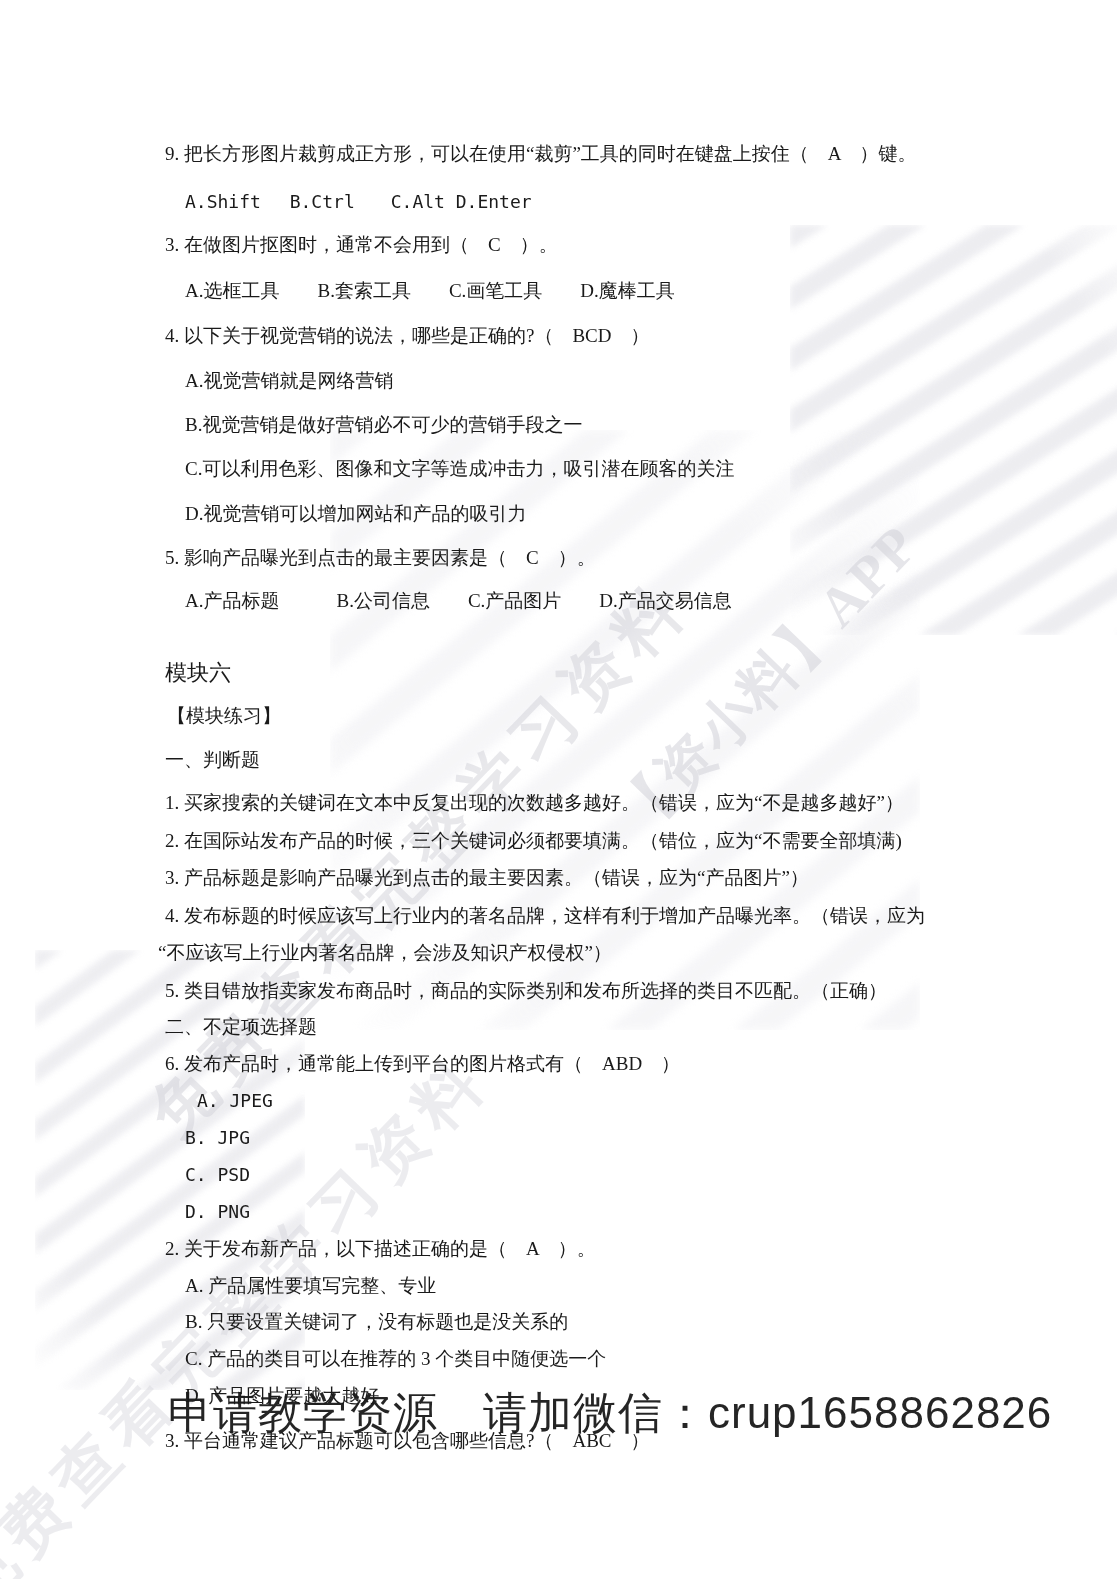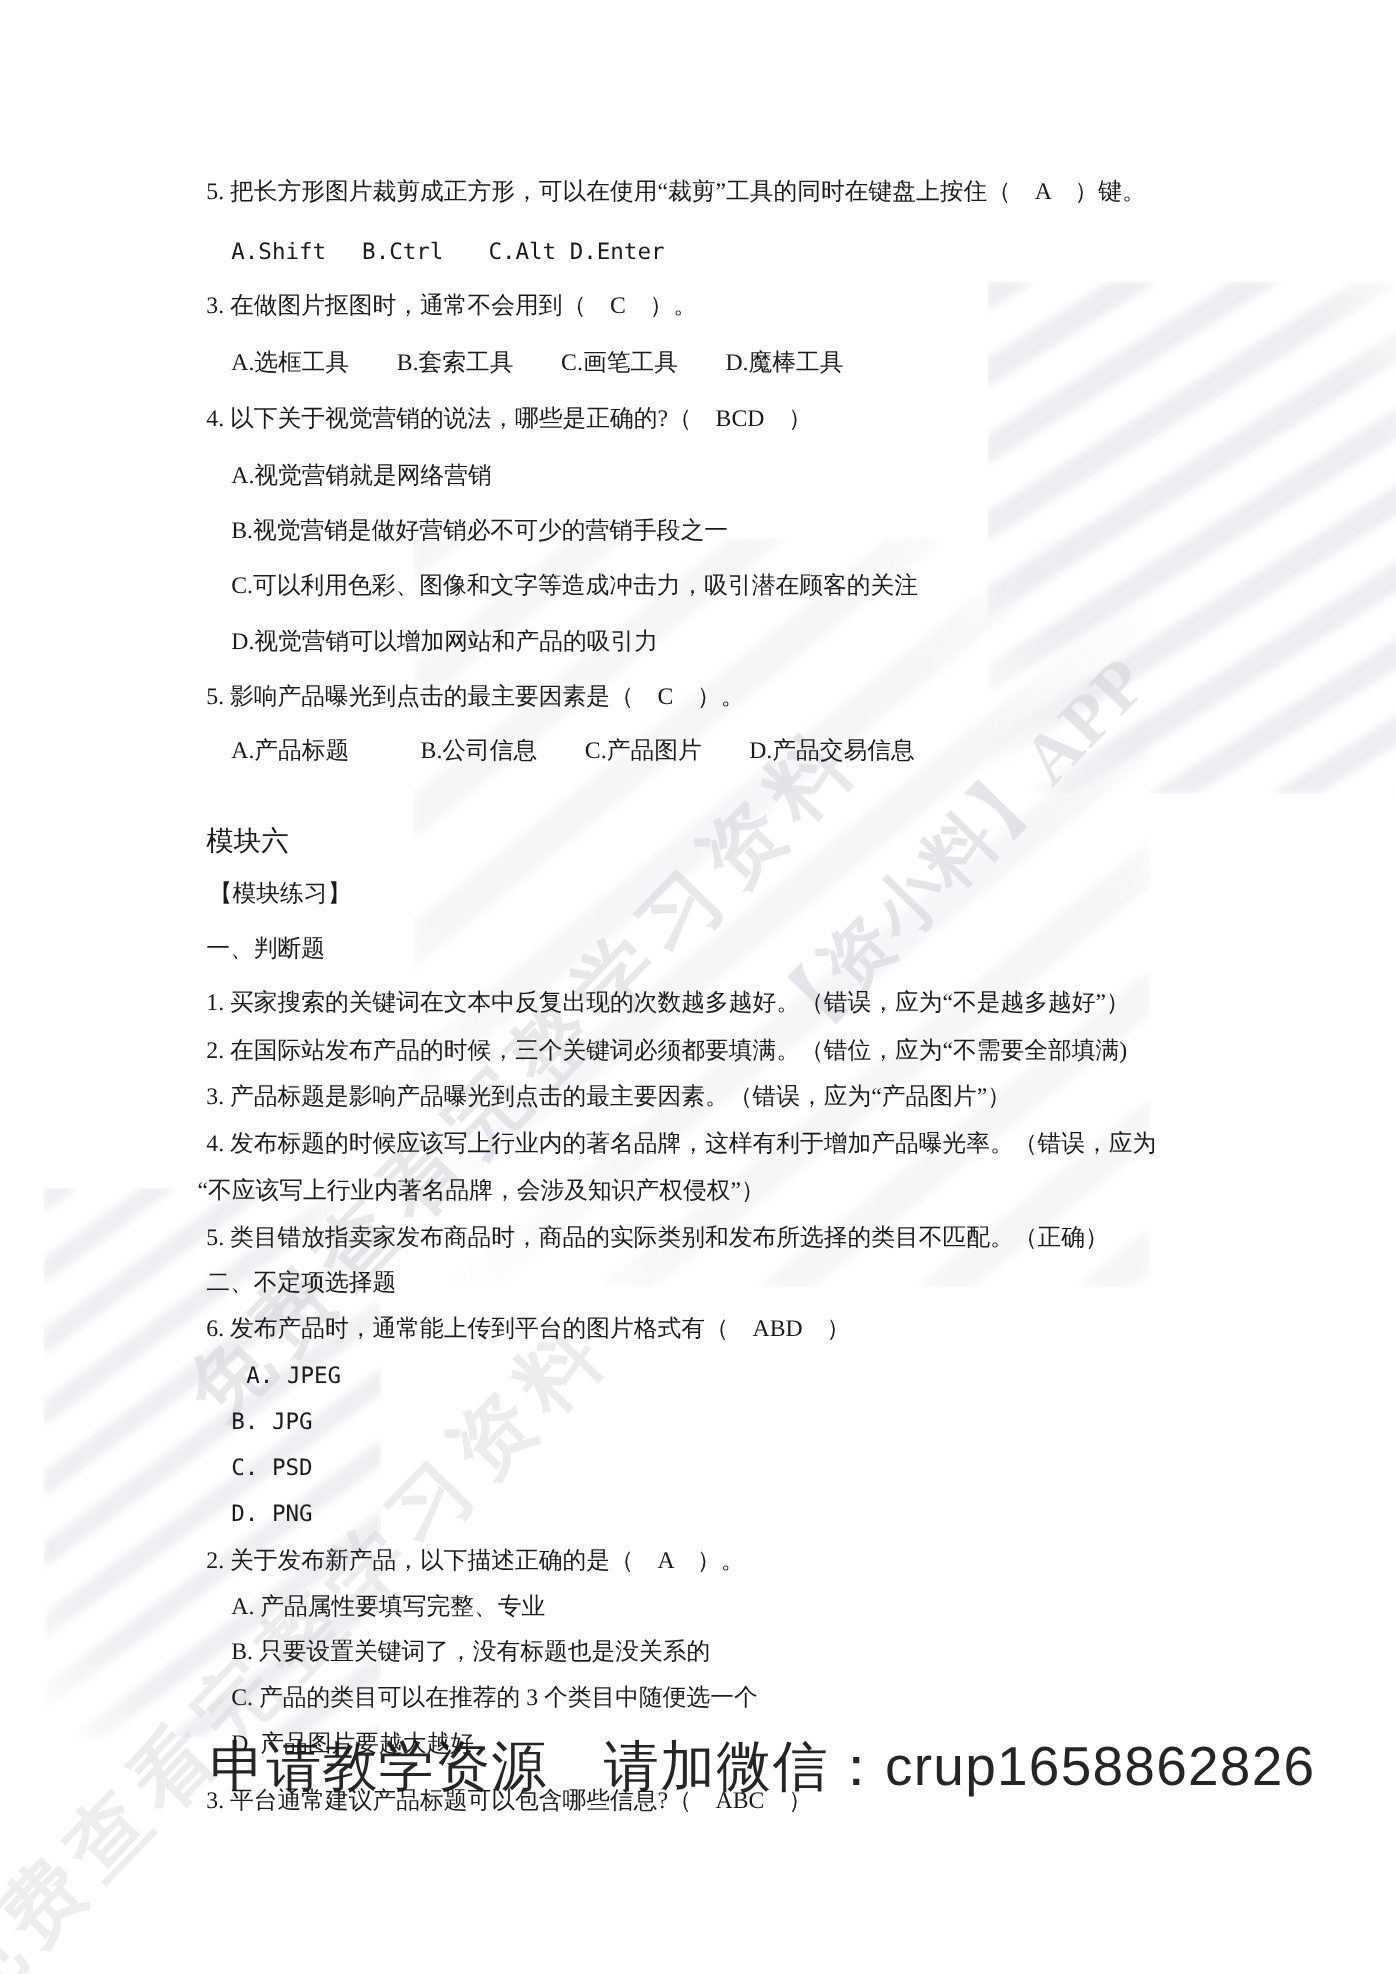--- a/index.html
+++ b/index.html
@@ -64,21 +64,21 @@
   <div class="wm">
     <div class="streaks s-a"></div>
     <div class="streaks s-b"></div>
     <div class="streaks s-c"></div>
     <div class="wm-diag wm1">免费查看完整学习资料</div>
     <div class="wm-diag wm2">【资小料】APP</div>
     <div class="wm-diag wm3">免费查看完整学习资料</div>
     <div class="wm-bottom">申请教学资源　请加微信：crup1658862826</div>
   </div>
 
-  <div class="ln" style="left:165px;top:143px">5. 把长方形图片裁剪成正方形，可以在使用“裁剪”工具的同时在键盘上按住（　A　）键。</div>
+  <div class="ln" style="left:165px;top:143px">9. 把长方形图片裁剪成正方形，可以在使用“裁剪”工具的同时在键盘上按住（　A　）键。</div>
   <div class="ln mono" style="left:185px;top:191px">A.Shift　 B.Ctrl　　C.Alt D.Enter</div>
   <div class="ln" style="left:165px;top:234px">3. 在做图片抠图时，通常不会用到（　C　）。</div>
   <div class="ln" style="left:185px;top:280px">A.选框工具　　B.套索工具　　C.画笔工具　　D.魔棒工具</div>
   <div class="ln" style="left:165px;top:325px">4. 以下关于视觉营销的说法，哪些是正确的?（　BCD　）</div>
   <div class="ln" style="left:185px;top:370px">A.视觉营销就是网络营销</div>
   <div class="ln" style="left:185px;top:414px">B.视觉营销是做好营销必不可少的营销手段之一</div>
   <div class="ln" style="left:185px;top:458px">C.可以利用色彩、图像和文字等造成冲击力，吸引潜在顾客的关注</div>
   <div class="ln" style="left:185px;top:503px">D.视觉营销可以增加网站和产品的吸引力</div>
   <div class="ln" style="left:165px;top:547px">5. 影响产品曝光到点击的最主要因素是（　C　）。</div>
   <div class="ln" style="left:185px;top:590px">A.产品标题　　　B.公司信息　　C.产品图片　　D.产品交易信息</div>

